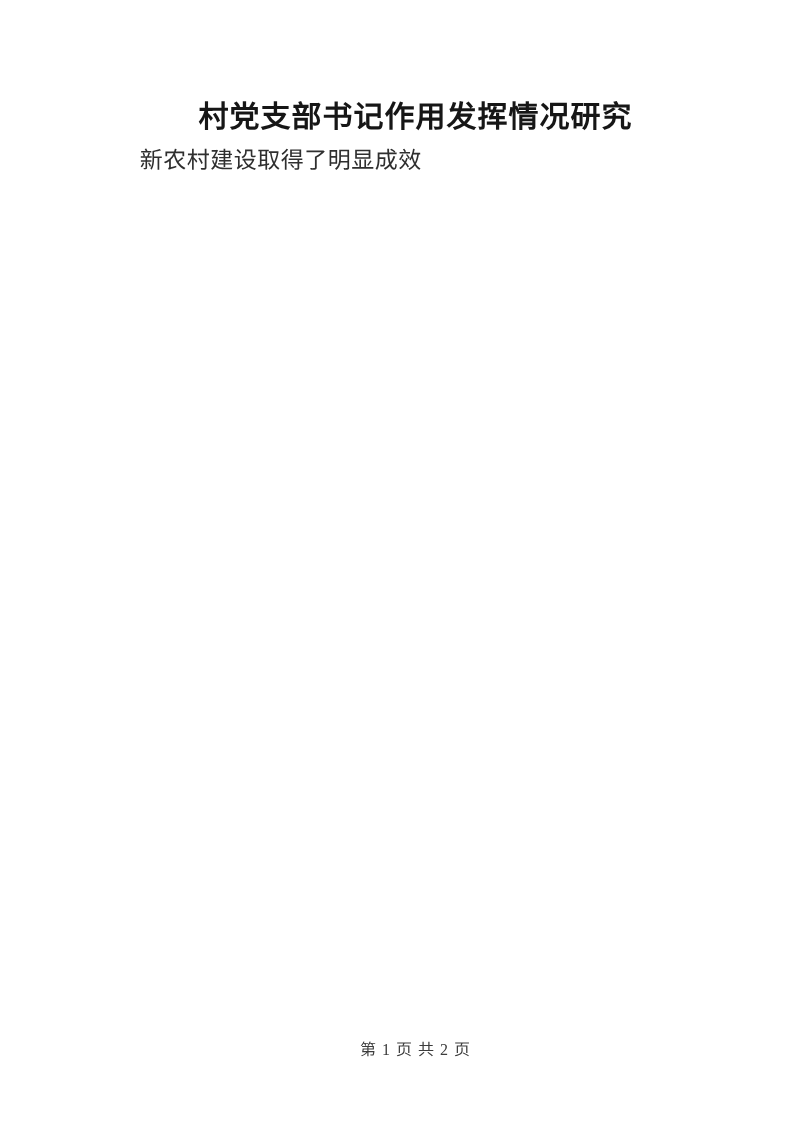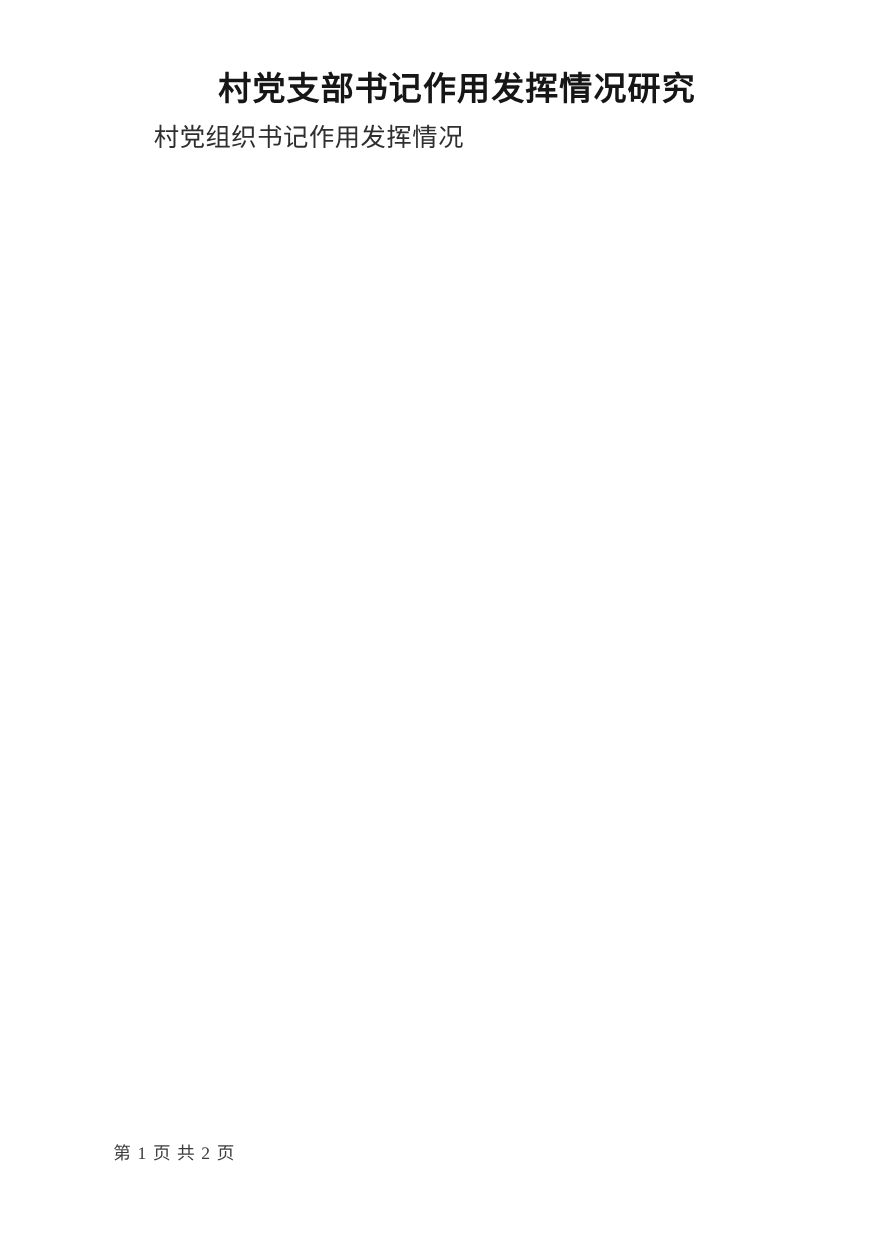--- a/index.html
+++ b/index.html
@@ -17,21 +17,21 @@
     box-sizing: border-box;
   }
   .content {
     position: absolute;
     left: 103px;
     top: 0;
     width: 625px;
   }
   .doc-title {
     margin: 0;
-    padding-top: 58px;
+    padding-top: 93px;
     font-size: 30px;
     line-height: 48px;
     font-weight: bold;
     text-align: center;
     color: #161616;
     letter-spacing: 1px;
     font-family: "Liberation Serif", serif;
   }
   .body-text p {
     margin: 0;
@@ -41,31 +41,32 @@
     text-align: justify;
     text-justify: inter-ideograph;
     text-indent: 1.6em;
     letter-spacing: 0.5px;
   }
   .page-footer {
     position: absolute;
     left: 103px;
     top: 1038px;
     width: 625px;
+    text-align: center;
     font-size: 16px;
     line-height: 24px;
     color: #3c3c3c;
     letter-spacing: 1px;
     font-family: "Liberation Serif", serif;
   }
 </style>
 </head>
 <body>
 
 <div class="page">
   <div class="content">
     <h1 class="doc-title">村党支部书记作用发挥情况研究</h1>
     <div class="body-text">
-      <p>村党组织书记作用发挥情况</p>
+      <p>新农村建设取得了明显成效</p>
     </div>
   </div>
   <div class="page-footer">第 1 页 共 2 页</div>
 </div>
 
 </body></html>

